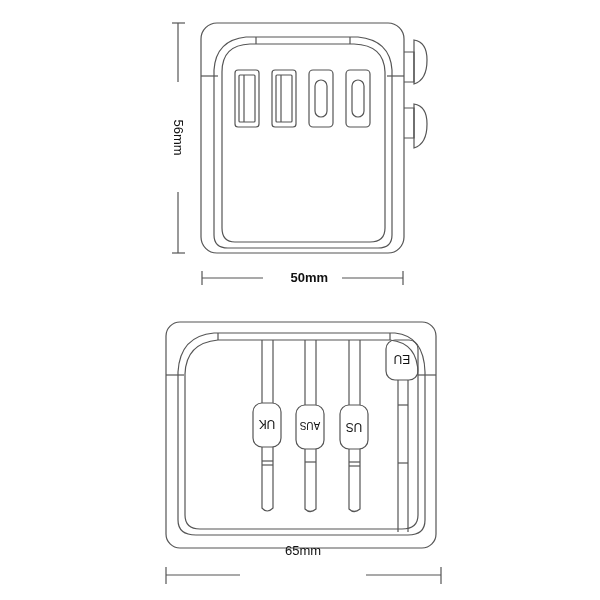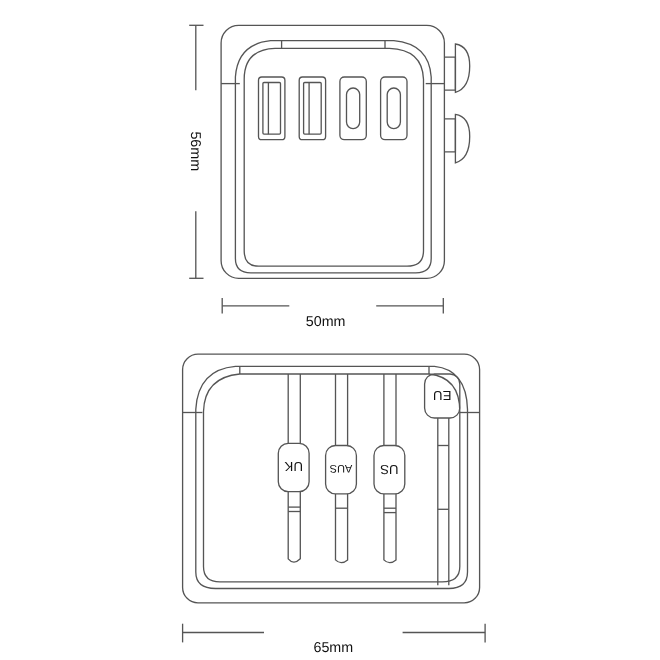--- a/index.html
+++ b/index.html
@@ -112,19 +112,19 @@
     <g>
       <line x1="166" y1="575" x2="240" y2="575"></line>
       <line x1="366" y1="575" x2="441" y2="575"></line>
       <line x1="166" y1="567" x2="166" y2="584"></line>
       <line x1="441" y1="567" x2="441" y2="584"></line>
     </g>
   </g>
 </svg>
 
 <div class="lbl" style="left:158px;top:130px;transform:rotate(90deg);transform-origin:center;width:40px;text-align:center;">56mm</div>
-<div class="lbl" style="left:278px;top:284px;width:50px;text-align:left;">50mm</div>
-<div class="lbl" style="left:278px;top:581px;width:50px;text-align:center;">65mm</div>
+<div class="lbl" style="left:278px;top:270px;width:50px;text-align:right;font-weight:bold;">50mm</div>
+<div class="lbl" style="left:278px;top:543px;width:50px;text-align:center;">65mm</div>
 
 <div class="lbl" style="left:253px;top:417px;width:28px;text-align:center;font-size:12px;transform:rotate(180deg);">UK</div>
 <div class="lbl" style="left:296px;top:420px;width:28px;text-align:center;font-size:10px;transform:rotate(180deg);">AUS</div>
 <div class="lbl" style="left:340px;top:420px;width:28px;text-align:center;font-size:12px;transform:rotate(180deg);">US</div>
 <div class="lbl" style="left:386px;top:352px;width:32px;text-align:center;font-size:12px;transform:rotate(180deg);">EU</div>
 
 </body></html>

